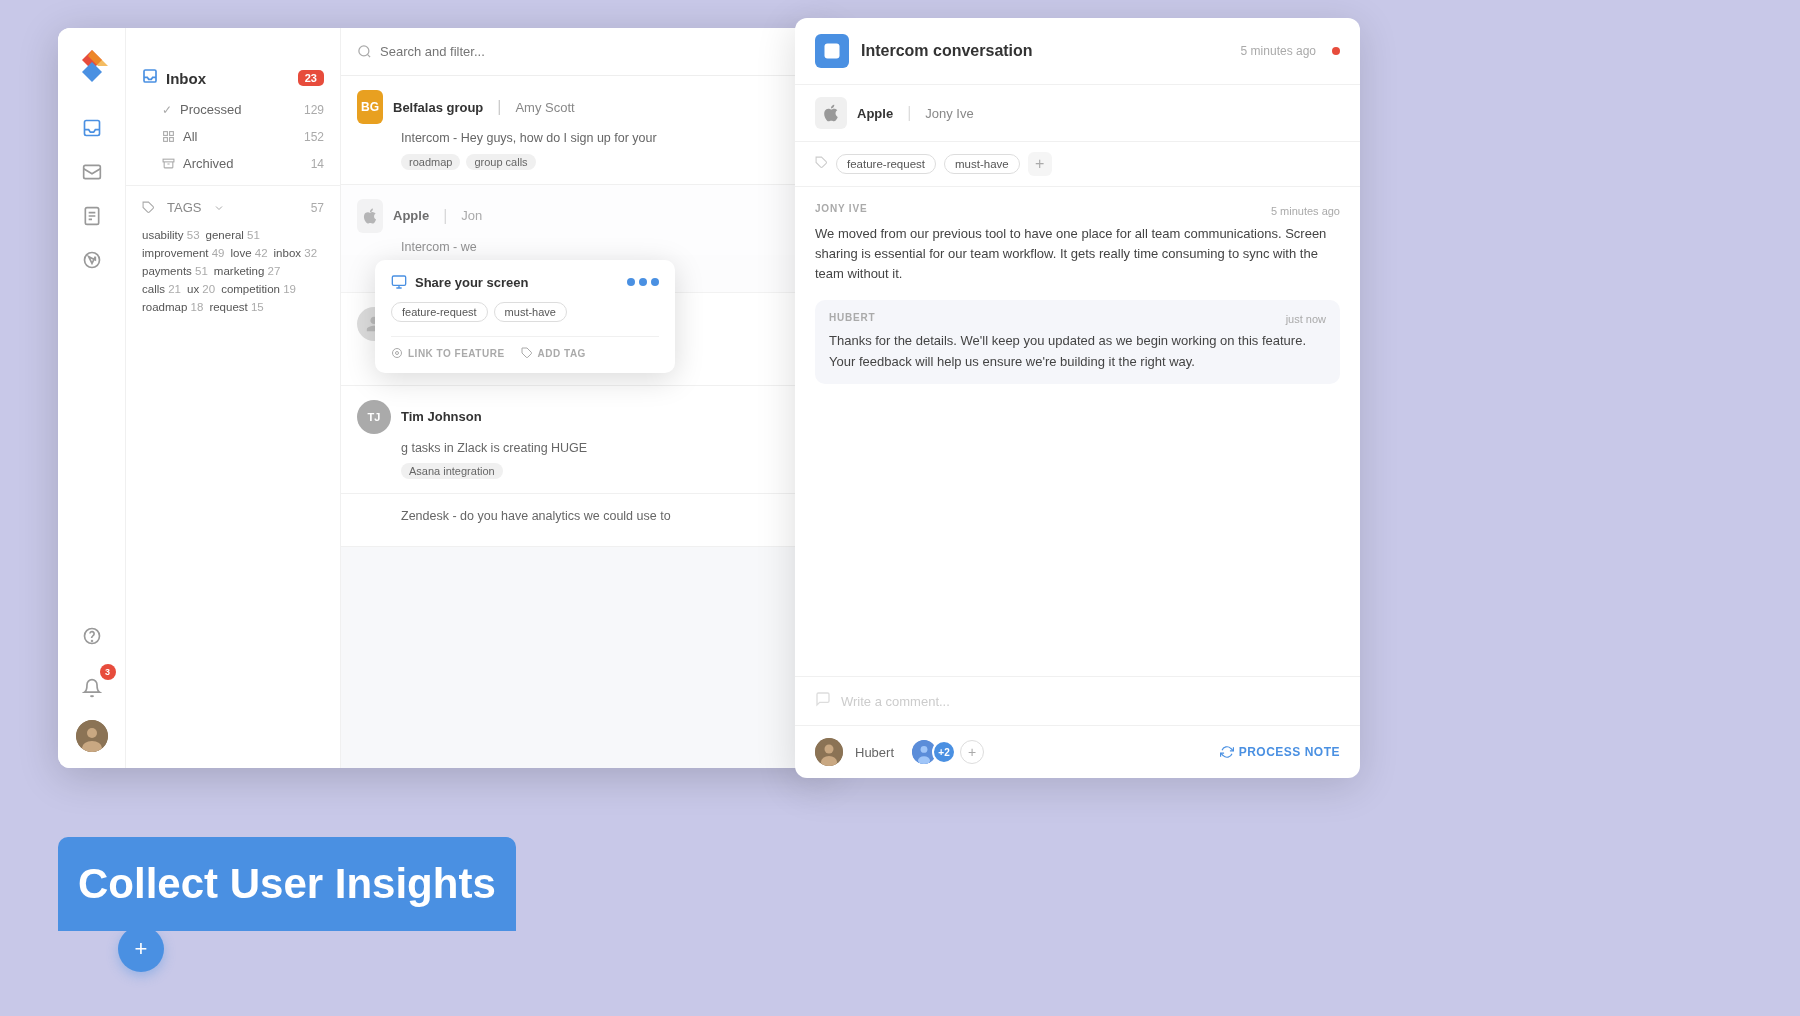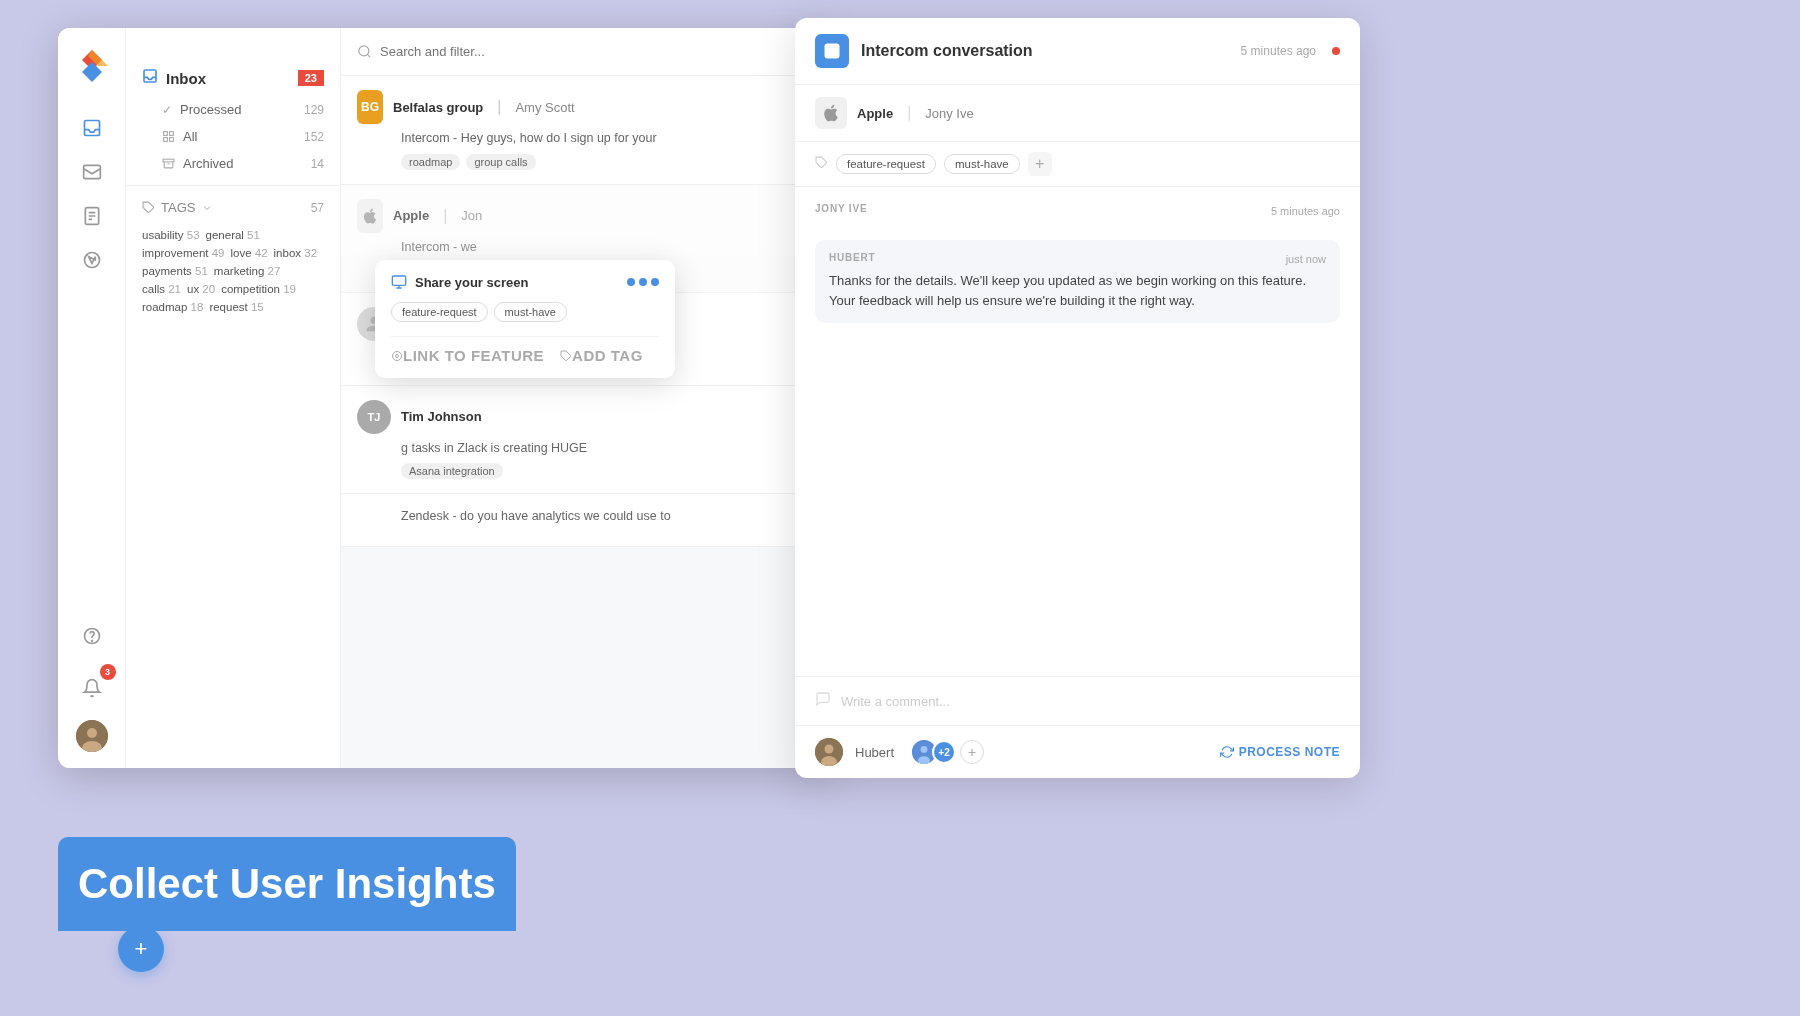--- a/index.html
+++ b/index.html
@@ -134,21 +134,21 @@
       font-weight: 600;
       color: #333;
       flex: 1;
     }
 
     .nav-badge {
       background: #e74c3c;
       color: #fff;
       font-size: 11px;
       padding: 2px 7px;
-      border-radius: 0;
+      border-radius: 5px;
       font-weight: 600;
     }
 
     .nav-sub-item {
       display: flex;
       align-items: center;
       padding: 6px 16px 6px 36px;
       gap: 8px;
       color: #666;
       font-size: 13px;
@@ -168,21 +168,21 @@
     .nav-divider {
       height: 1px;
       background: #f0f0f0;
       margin: 8px 0;
     }
 
     .nav-tags-row {
       display: flex;
       align-items: center;
       padding: 6px 16px;
-      gap: 6px;
+      gap: 12px;
       color: #888;
       font-size: 13px;
     }
 
     .nav-tags-count {
       margin-left: auto;
       color: #aaa;
       font-size: 12px;
     }
 
@@ -395,21 +395,22 @@
     .popup-actions {
       display: flex;
       gap: 16px;
       border-top: 1px solid #f0f0f0;
       padding-top: 10px;
     }
 
     .popup-action {
       display: flex;
       align-items: center;
-      font-size: 15px;
+      gap: 5px;
+      font-size: 10px;
       color: #aaa;
       text-transform: uppercase;
       letter-spacing: 0.5px;
       font-weight: 600;
     }
 
     
     .fab-button {
       position: absolute;
       bottom: 44px;
@@ -968,20 +969,21 @@
     <div class="rp-tag-add">+</div>
   </div>
 
   <div class="rp-messages">
 
     <div>
       <div style="display:flex;justify-content:space-between;align-items:center;margin-bottom:6px;">
         <span class="msg-sender-label">JONY IVE</span>
         <span class="msg-time">5 minutes ago</span>
       </div>
+      <div class="msg-text">We moved from our previous tool to have one place for all team communications. Screen sharing is essential for our team workflow. It gets really time consuming to sync with the team without it.</div>
     </div>
 
     <div>
       <div class="msg-bubble">
         <div style="display:flex;justify-content:space-between;align-items:center;margin-bottom:6px;">
           <span class="msg-sender-label">HUBERT</span>
           <span class="msg-time" style="float:none;">just now</span>
         </div>
         <div class="msg-text">Thanks for the details. We'll keep you updated as we begin working on this feature. Your feedback will help us ensure we're building it the right way.</div>
       </div>

